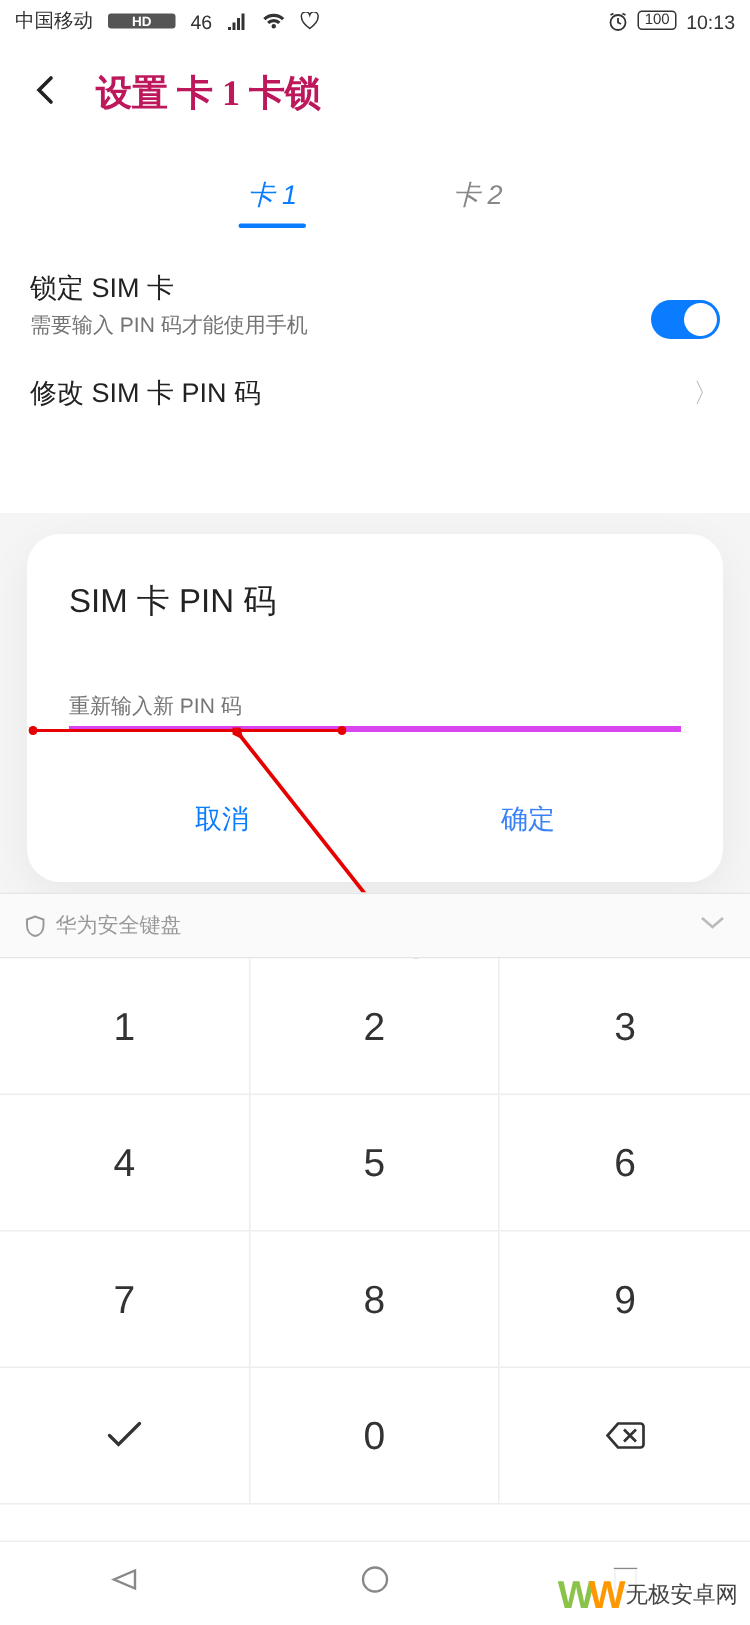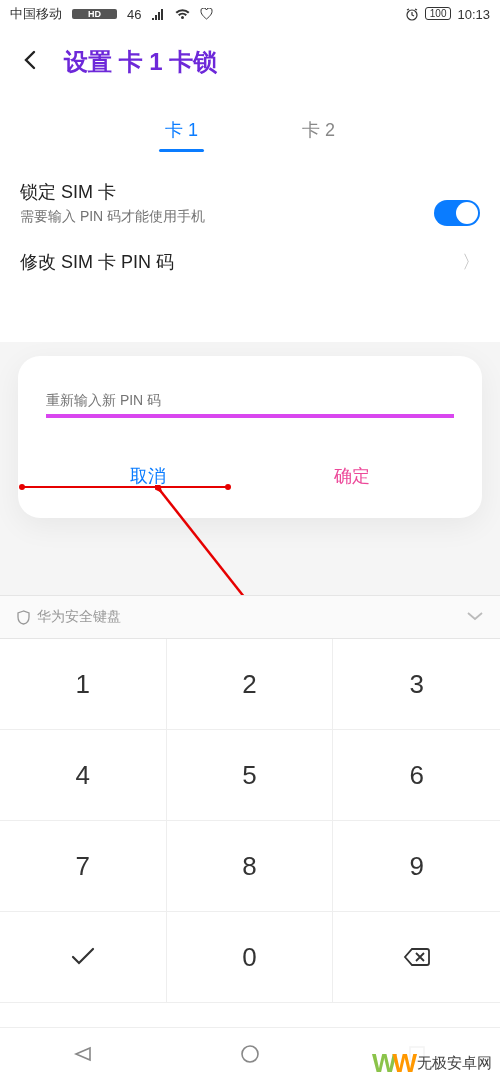--- a/index.html
+++ b/index.html
@@ -6,45 +6,45 @@
     body { width: 500px; height: 1083px; font-family: -apple-system, 'Helvetica Neue', Arial, sans-serif; background: #fff; position: relative; overflow: hidden; }
 
     .status-bar { height: 28px; display: flex; justify-content: space-between; align-items: center; padding: 0 10px; font-size: 13px; color: #333; }
     .status-left { display: flex; align-items: center; gap: 10px; }
     .status-right { display: flex; align-items: flex-start; gap: 6px; }
     .hd-badge { background: #555; color: #fff; font-size: 9px; padding: 0 16px; border-radius: 2px; font-weight: bold; }
     .battery { font-size: 10px; border: 1px solid #333; border-radius: 3px; padding: 0 4px; }
 
     .header { display: flex; align-items: center; padding: 18px 20px 24px; gap: 22px; }
     .back-arrow { font-size: 26px; color: #222; line-height: 1; }
-    .header-title { font-size: 24px; font-weight: 600; color: #6d28d9; }
+    .header-title { font-size: 24px; font-weight: 600; color: #be185d; font-family: Liberation Serif, serif; }
 
     .tabs { display: flex; justify-content: center; gap: 84px; padding: 8px 0 0; }
-    .tab { font-size: 18px; color: #888; padding: 8px 10px; position: relative; }
+    .tab { font-size: 18px; color: #888; padding: 8px 10px; position: relative; font-style: italic; }
     .tab.active { color: #0a7cff; font-weight: 500; }
     .tab.active::after { content: ''; position: absolute; bottom: -2px; left: 4px; right: 4px; height: 3px; background: #0a7cff; border-radius: 2px; }
 
     .settings { padding: 18px 20px 0; }
     .setting-row { display: flex; justify-content: space-between; align-items: flex-end; padding: 12px 0; }
     .row-main { display: flex; flex-direction: column; gap: 4px; }
     .row-title { font-size: 18px; color: #222; }
     .row-sub { font-size: 14px; color: #737373; }
     .toggle { width: 46px; height: 26px; background: #0a7cff; border-radius: 13px; position: relative; }
     .toggle::after { content: ''; position: absolute; right: 2px; top: 2px; width: 22px; height: 22px; background: #fff; border-radius: 50%; }
     .chevron { font-size: 18px; color: #bbb; font-weight: 300; }
 
     .dim-area { position: absolute; top: 342px; left: 0; right: 0; bottom: 488px; background: rgba(0,0,0,0.04); }
 
     .dialog { position: absolute; top: 356px; left: 18px; right: 18px; background: #fff; border-radius: 22px; padding: 30px 28px 16px; box-shadow: 0 8px 30px rgba(0,0,0,0.06); }
     .dialog-title { font-size: 22px; color: #222; margin-bottom: 40px; }
     .dialog-input { width: 100%; border: none; border-bottom: 4px solid #d946ef; padding: 6px 0 6px; font-size: 14px; color: #999; outline: none; background: transparent; }
     .dialog-buttons { display: flex; margin-top: 32px; }
     .dialog-btn { flex: 1; text-align: center; padding: 14px 0; font-size: 18px; }
     .btn-cancel { color: #0a7cff; }
-    .btn-confirm { color: #ec4899; }
+    .btn-confirm { color: #3b82f6; }
 
     .kbd-header { position: absolute; top: 595px; left: 0; right: 0; height: 44px; border-top: 1px solid #e5e5e5; border-bottom: 1px solid #e5e5e5; display: flex; align-items: center; justify-content: space-between; padding: 0 16px; background: #fafafa; }
     .kbd-header-left { display: flex; align-items: center; gap: 6px; color: #999; font-size: 14px; }
     .shield { width: 15px; height: 15px; }
     .collapse { color: #bbb; font-size: 16px; }
 
     .keypad { position: absolute; top: 639px; left: 0; right: 0; bottom: 80px; background: #fff; display: grid; grid-template-columns: 1fr 1fr 1fr; grid-template-rows: repeat(4, 1fr); }
     .key { display: flex; align-items: center; justify-content: center; font-size: 26px; color: #333; border-right: 1px solid #eee; border-bottom: 1px solid #eee; }
     .key:nth-child(3n) { border-right: none; }
     .key-icon svg { width: 28px; height: 22px; }
@@ -112,20 +112,21 @@
   </div>
   <div class="setting-row">
     <span class="row-title">修改 SIM 卡 PIN 码</span>
     <span class="chevron">〉</span>
   </div>
 </div>
 
 <div class="dim-area"></div>
 
 <div class="dialog">
+  <div class="dialog-title">SIM 卡 PIN 码</div>
   <input class="dialog-input" placeholder="重新输入新 PIN 码" style="">
   <div class="dialog-buttons">
     <div class="dialog-btn btn-cancel">取消</div>
     <div class="dialog-btn btn-confirm">确定</div>
   </div>
 </div>
 
 <svg class="annotation-line annot-caps" viewBox="0 0 212 6">
   <line x1="3" y1="3" x2="209" y2="3" stroke="#e60000" stroke-width="2"></line>
   <circle cx="3" cy="3" r="3" fill="#e60000"></circle>

